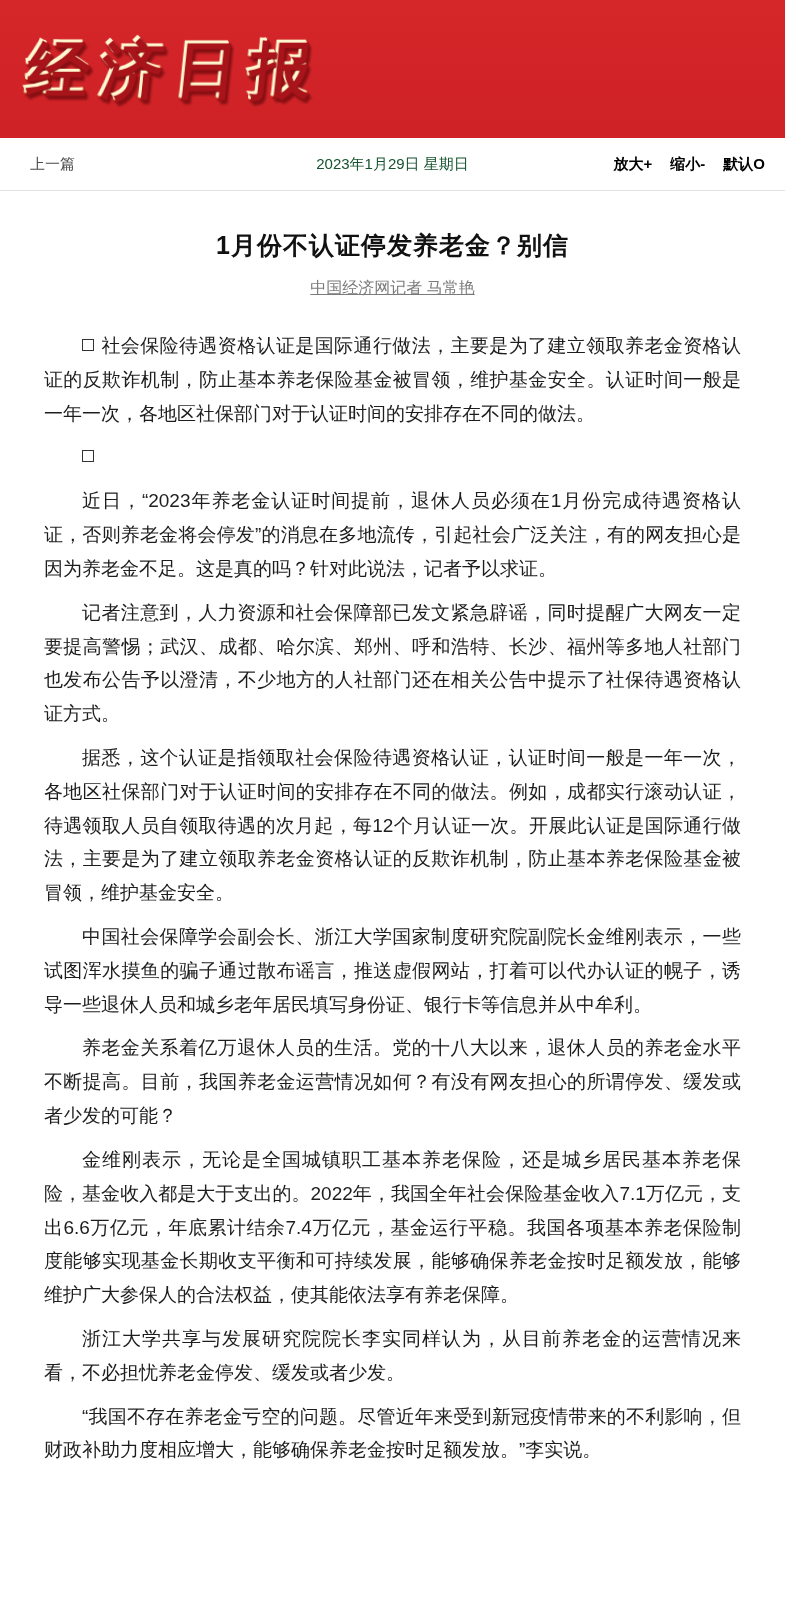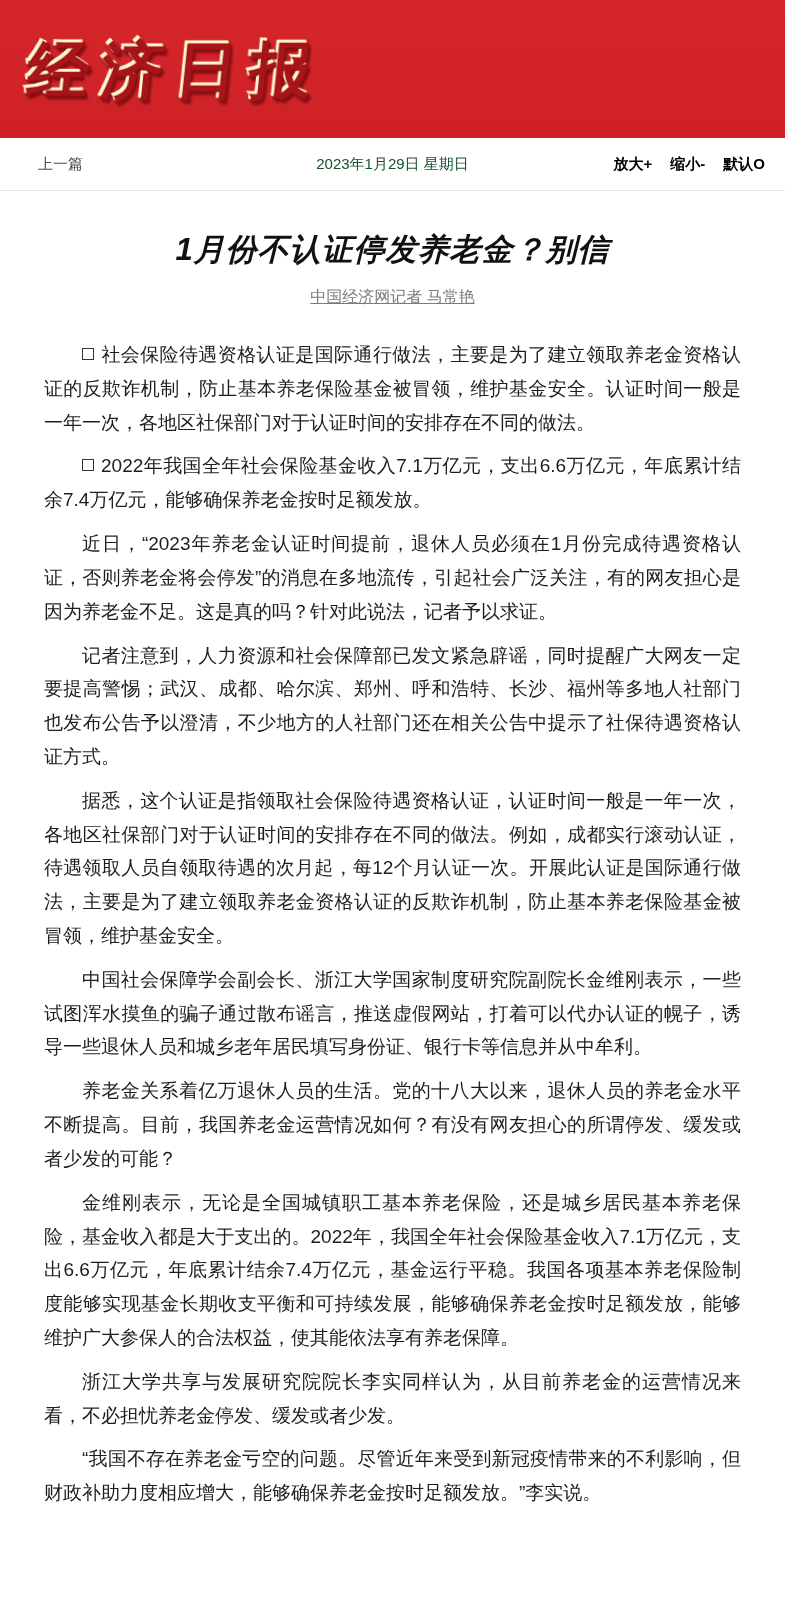--- a/index.html
+++ b/index.html
@@ -56,21 +56,21 @@
     border-bottom: 1px solid #e2e2e2;
     display: flex;
     align-items: center;
     font-size: 15px;
     color: #333;
     position: relative;
     background: #fff;
   }
   .toolbar-left {
     position: absolute;
-    left: 38px;
+    left: 30px;
     color: #4a4a4a;
     font-size: 15px;
   }
   .toolbar-center {
     width: 100%;
     text-align: center;
     font-size: 15px;
     color: #14532d;
   }
   .toolbar-right {
@@ -84,27 +84,26 @@
   }
   .toolbar-right span { cursor: pointer; }
 
   
   .article {
     padding: 20px 44px 10px 44px;
     box-sizing: border-box;
   }
   .headline {
     text-align: center;
-    font-size: 31px;
+    font-size: 25px;
     font-weight: bold;
     color: #111;
     margin: 18px 0 16px 0;
     letter-spacing: 1px;
     font-family: "Liberation Sans", sans-serif;
-    font-style: italic;
   }
   .byline {
     text-align: center;
     font-size: 16px;
     color: #7b7b7b;
     margin-bottom: 30px;
     text-decoration: underline;
   }
   .para {
     font-size: 19px;
@@ -142,21 +141,21 @@
       <span>缩小-</span>
       <span>默认O</span>
     </div>
   </div>
 
   <div class="article">
     <h1 class="headline">1月份不认证停发养老金？别信</h1>
     <div class="byline">中国经济网记者 马常艳</div>
     <div id="paragraphs">
         <div class="para bullet"><span class="mark"></span><span>社会保险待遇资格认证是国际通行做法，主要是为了建立领取养老金资格认证的反欺诈机制，防止基本养老保险基金被冒领，维护基金安全。认证时间一般是一年一次，各地区社保部门对于认证时间的安排存在不同的做法。</span></div>
-        <div class="para bullet"><span class="mark"></span><span>2022年我国全年社会保险基金收入7.1万亿元，支出6.6万亿元，年底累计结余7.4万亿元，能够确保养老金按时足额发放。</span></div>
+        <div class="para bullet"><span class="mark"></span></div>
         <div class="para"><span>近日，“2023年养老金认证时间提前，退休人员必须在1月份完成待遇资格认证，否则养老金将会停发”的消息在多地流传，引起社会广泛关注，有的网友担心是因为养老金不足。这是真的吗？针对此说法，记者予以求证。</span></div>
         <div class="para"><span>记者注意到，人力资源和社会保障部已发文紧急辟谣，同时提醒广大网友一定要提高警惕；武汉、成都、哈尔滨、郑州、呼和浩特、长沙、福州等多地人社部门也发布公告予以澄清，不少地方的人社部门还在相关公告中提示了社保待遇资格认证方式。</span></div>
         <div class="para"><span>据悉，这个认证是指领取社会保险待遇资格认证，认证时间一般是一年一次，各地区社保部门对于认证时间的安排存在不同的做法。例如，成都实行滚动认证，待遇领取人员自领取待遇的次月起，每12个月认证一次。开展此认证是国际通行做法，主要是为了建立领取养老金资格认证的反欺诈机制，防止基本养老保险基金被冒领，维护基金安全。</span></div>
         <div class="para"><span>中国社会保障学会副会长、浙江大学国家制度研究院副院长金维刚表示，一些试图浑水摸鱼的骗子通过散布谣言，推送虚假网站，打着可以代办认证的幌子，诱导一些退休人员和城乡老年居民填写身份证、银行卡等信息并从中牟利。</span></div>
         <div class="para"><span>养老金关系着亿万退休人员的生活。党的十八大以来，退休人员的养老金水平不断提高。目前，我国养老金运营情况如何？有没有网友担心的所谓停发、缓发或者少发的可能？</span></div>
         <div class="para"><span>金维刚表示，无论是全国城镇职工基本养老保险，还是城乡居民基本养老保险，基金收入都是大于支出的。2022年，我国全年社会保险基金收入7.1万亿元，支出6.6万亿元，年底累计结余7.4万亿元，基金运行平稳。我国各项基本养老保险制度能够实现基金长期收支平衡和可持续发展，能够确保养老金按时足额发放，能够维护广大参保人的合法权益，使其能依法享有养老保障。</span></div>
         <div class="para"><span>浙江大学共享与发展研究院院长李实同样认为，从目前养老金的运营情况来看，不必担忧养老金停发、缓发或者少发。</span></div>
         <div class="para"><span>“我国不存在养老金亏空的问题。尽管近年来受到新冠疫情带来的不利影响，但财政补助力度相应增大，能够确保养老金按时足额发放。”李实说。</span></div>
       </div>
   </div>

